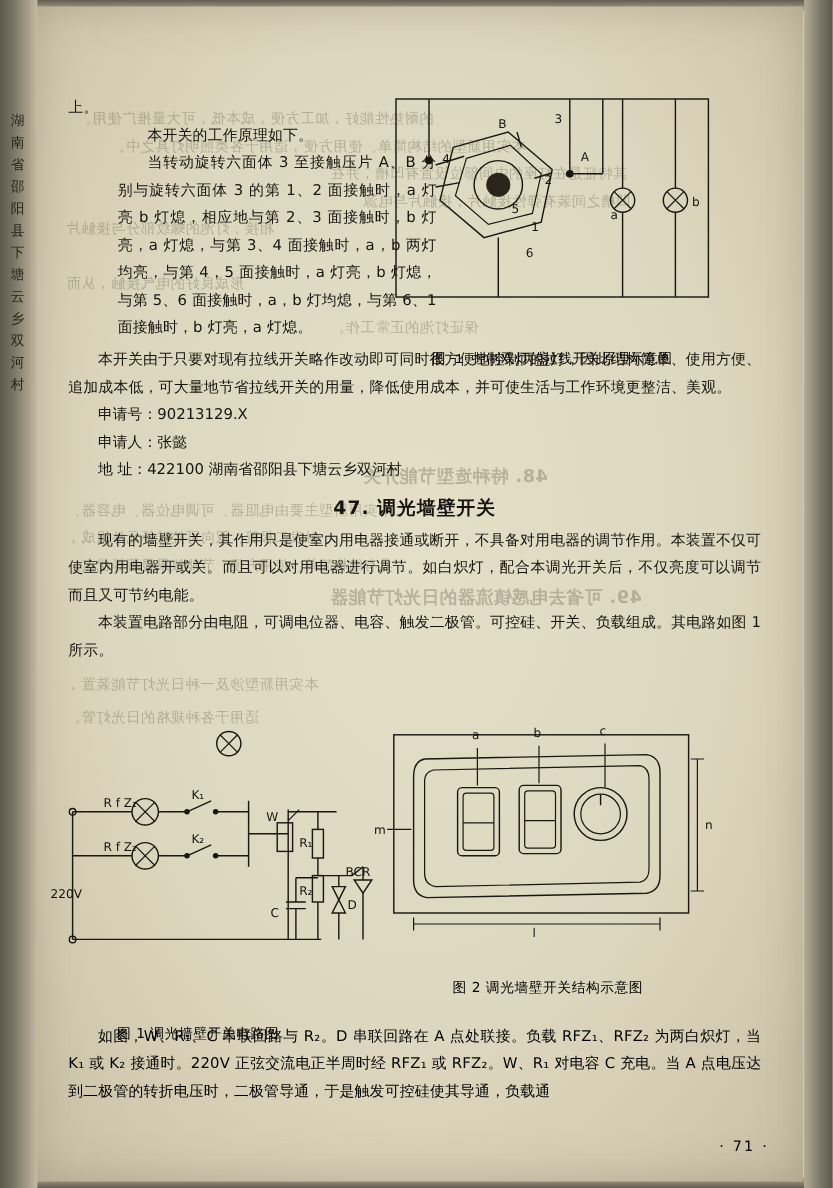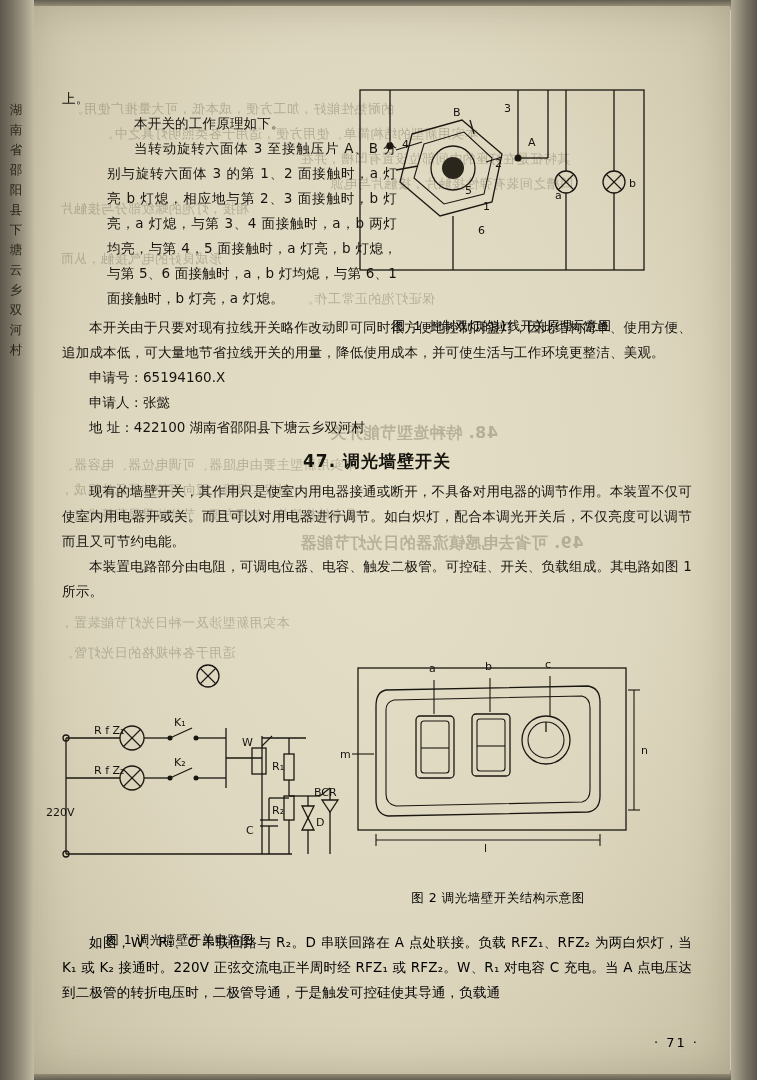--- a/index.html
+++ b/index.html
@@ -151,21 +151,21 @@
     <p class="body" style="margin-bottom:0;">上。</p>
 
     <div style="position:relative; width:290px;margin-left:45px;">
       <p class="body indent">本开关的工作原理如下。</p>
       <p class="body indent">当转动旋转六面体 3 至接触压片 A、B 分别与旋转六面体 3 的第 1、2 面接触时，a 灯亮 b 灯熄，相应地与第 2、3 面接触时，b 灯亮，a 灯熄，与第 3、4 面接触时，a，b 两灯均亮，与第 4，5 面接触时，a 灯亮，b 灯熄，与第 5、6 面接触时，a，b 灯均熄，与第 6、1 面接触时，b 灯亮，a 灯熄。</p>
     </div>
 
     <p class="body indent" style="margin-top:4px;">本开关由于只要对现有拉线开关略作改动即可同时很方便地控制两盏灯，因此结构简单、使用方便、追加成本低，可大量地节省拉线开关的用量，降低使用成本，并可使生活与工作环境更整洁、美观。</p>
 
     <div class="meta-line">
-      <span>申请号：</span><span>65194160.X</span>
+      <span>申请号：</span><span>90213129.X</span>
     </div>
     <div class="meta-line">
       <span>申请人：</span><span>张懿</span>
     </div>
     <div class="meta-line">
       <span>地    址：</span><span>422100 湖南省邵阳县下塘云乡双河村</span>
     </div>
 
     <div class="sec-title">47. 调光墙壁开关</div>
 

